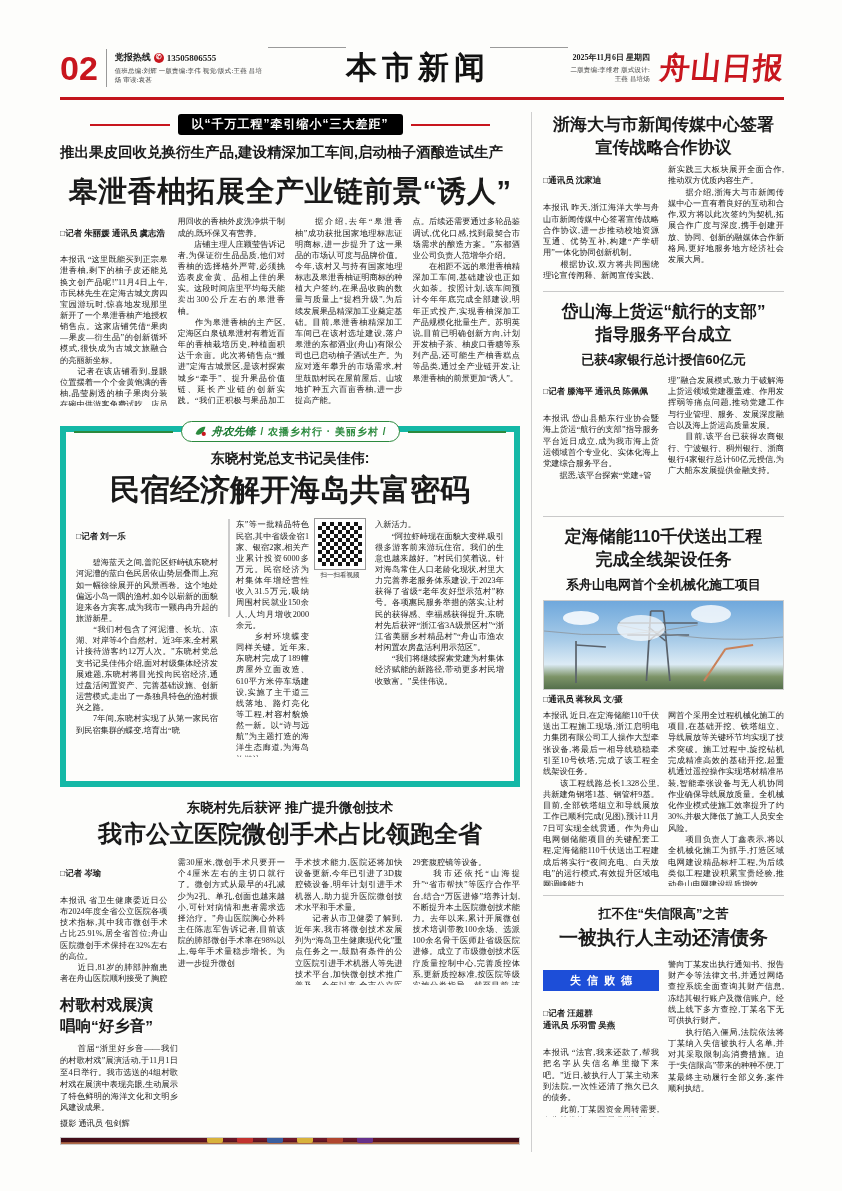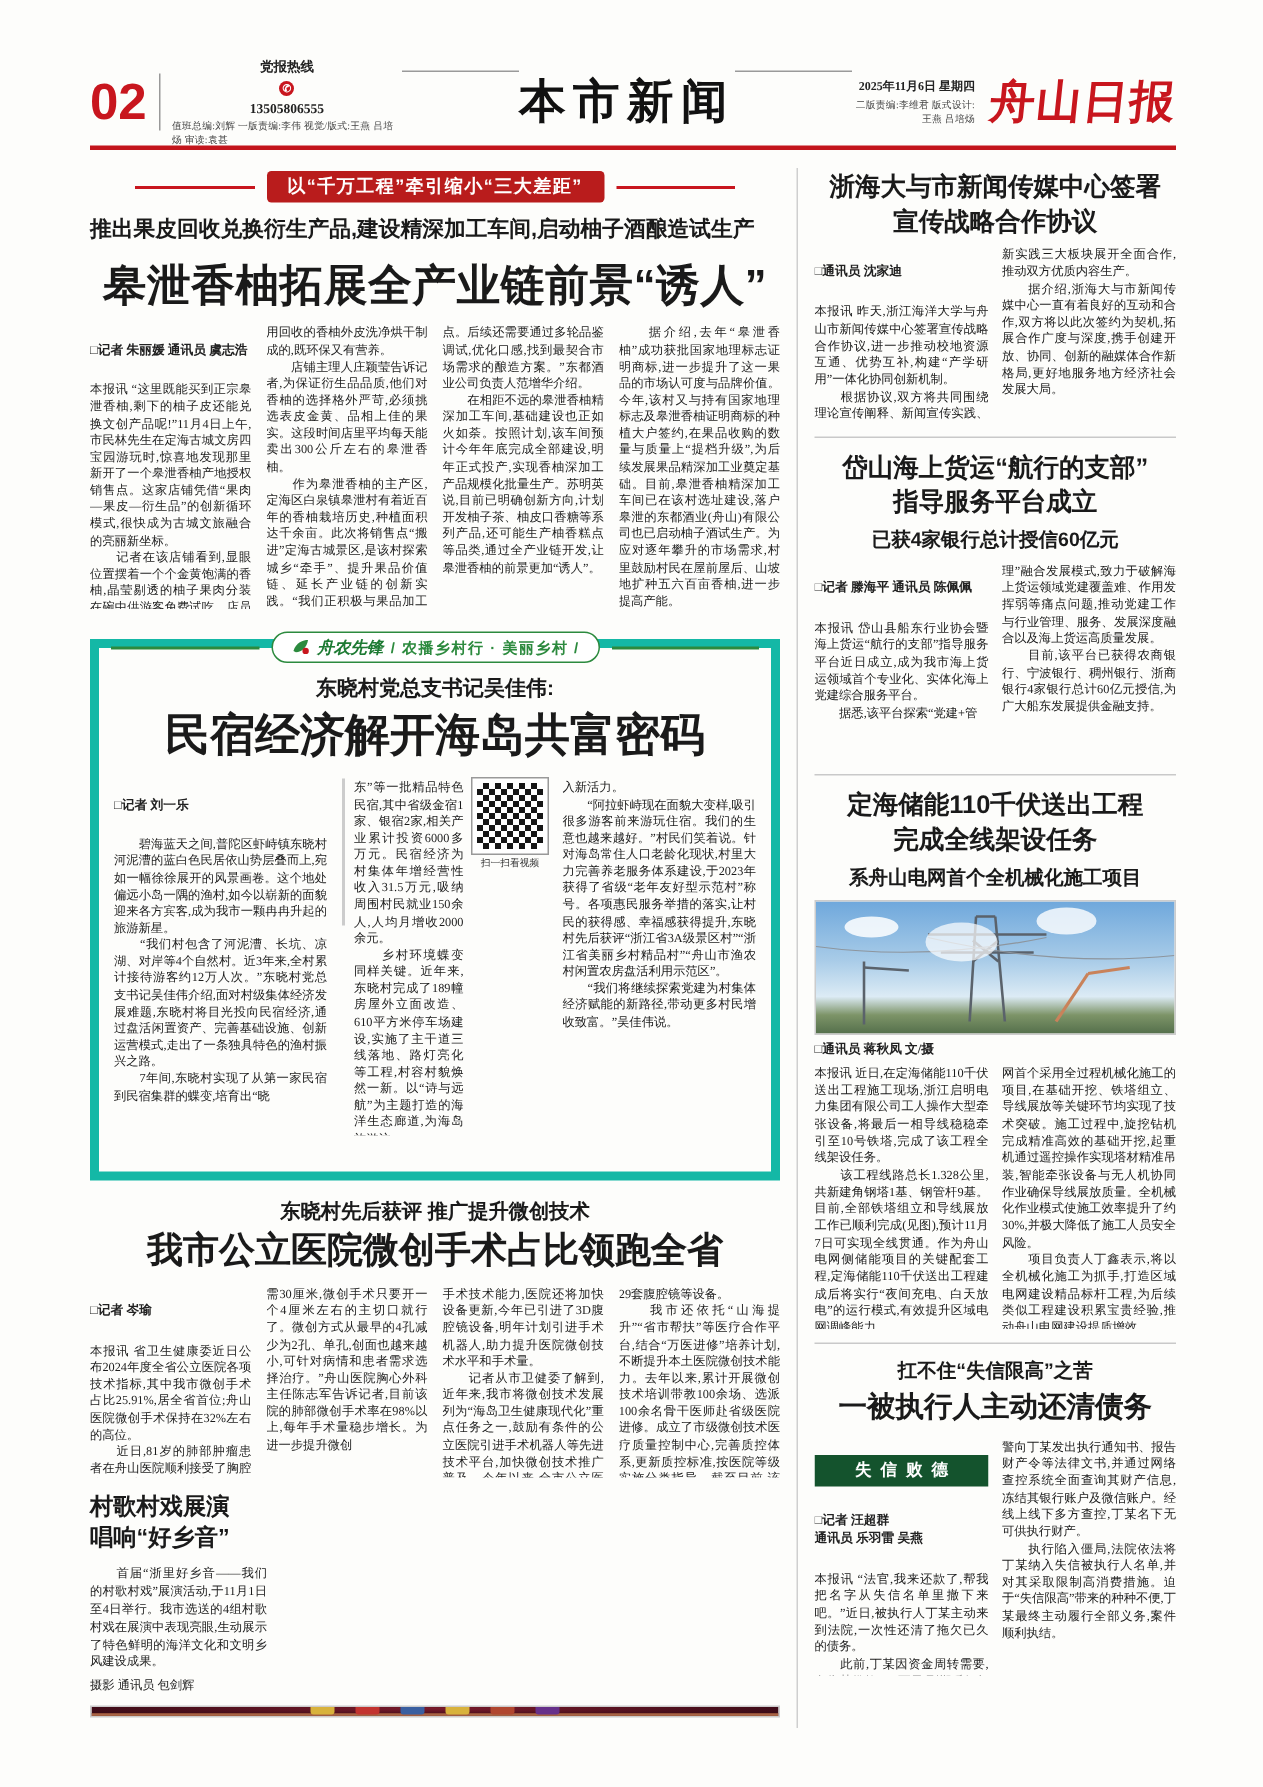--- a/index.html
+++ b/index.html
@@ -6,42 +6,42 @@
   .page{position:relative;width:842px;height:1191px;margin:0 auto;background:#fdfdfb;
         font-family:"Liberation Serif","DejaVu Serif",serif;color:#1a1a1a;overflow:hidden;
         box-sizing:border-box;padding:44px 58px 0 60px;}
   .hd{font-family:"Liberation Sans","DejaVu Sans",sans-serif;}
   
   .masthead{display:flex;align-items:center;justify-content:space-between;height:48px;}
   .mh-left{display:flex;align-items:center;gap:8px;}
   .pagenum{font-family:"Liberation Sans","DejaVu Sans",sans-serif;font-weight:900;font-size:34px;color:#c8161e;line-height:1;}
   .vr{width:1px;height:38px;background:#999;}
   .hot-block{display:flex;flex-direction:column;gap:3px;}
-  .hotline{font-size:9px;font-weight:bold;color:#222;display:flex;align-items:center;gap:3px;flex-direction:column;}
+  .hotline{font-size:9px;font-weight:bold;color:#222;display:flex;align-items:center;gap:3px;}
   .phone-ic{display:inline-flex;align-items:center;justify-content:center;width:10px;height:10px;border-radius:50%;
             background:#c8161e;color:#fff;font-size:7px;line-height:1;}
   .staffline{font-size:6.5px;color:#444;letter-spacing:.2px;}
   .mh-center{display:flex;align-items:flex-start;}
   .hline{width:78px;height:1px;background:#9a9a9a;}
   .section-title{font-family:"Liberation Sans","DejaVu Sans",sans-serif;font-weight:900;font-size:31px;letter-spacing:5px;color:#111;white-space:nowrap;}
   .mh-right{display:flex;align-items:center;gap:10px;}
   .date-block{text-align:right;display:flex;flex-direction:column;gap:3px;}
   .dateline{font-size:8px;color:#222;font-weight:bold;}
   .brand{font-family:"Liberation Serif","DejaVu Serif",serif;font-weight:900;font-size:30px;color:#c8161e;
          transform:skewX(-6deg);letter-spacing:1px;white-space:nowrap;}
   .red-rule{height:3px;background:#c3151c;margin-top:5px;}
   
   .main{display:flex;gap:11px;margin-top:12px;height:1040px;}
   .col-left{width:460px;flex:none;}
   .col-div{width:1px;background:#cfcfcf;flex:none;}
   .col-right{flex:1;min-width:0;}
   
   .kicker-row{display:flex;align-items:center;gap:8px;margin:2px 30px 0 30px;}
   .kline{flex:1;height:2px;background:#c8161e;}
-  .kicker{background:#b91c1c;color:#fff;font-family:"Liberation Sans","DejaVu Sans",sans-serif;font-weight:bold;
+  .kicker{background:#000000;color:#fff;font-family:"Liberation Sans","DejaVu Sans",sans-serif;font-weight:bold;
           font-size:12px;padding:2px 14px;border-radius:3px;letter-spacing:1px;white-space:nowrap;}
   .subhead{font-family:"Liberation Sans","DejaVu Sans",sans-serif;font-weight:bold;font-size:14.5px;text-align:left;margin:8px 0 13px;}
   .headline-xl{font-family:"Liberation Sans","DejaVu Sans",sans-serif;font-weight:900;font-size:29px;letter-spacing:.5px;
                text-align:center;margin:4px 0 8px;line-height:1.15;}
   .headline-l{font-family:"Liberation Sans","DejaVu Sans",sans-serif;font-weight:900;font-size:24px;text-align:center;margin:3px 0 8px;line-height:1.2;}
   .byline{font-size:8.5px;font-weight:bold;color:#222;margin:0 0 4px;white-space:pre-line;}
   .art-body{display:flex;gap:10px;text-align:justify;}
   .bcol{flex:1;min-width:0;font-size:8.2px;line-height:1.36;white-space:pre-line;overflow:hidden;color:#1c1c1c;}
   .h-a{height:190px;}
   .h-c{height:128px;}
@@ -93,21 +93,21 @@
           text-align:center;margin:2px 0 4px;white-space:pre-line;}
   .r-sub{font-family:"Liberation Sans","DejaVu Sans",sans-serif;font-weight:bold;font-size:13px;text-align:center;margin:2px 0 6px;}
   .r-body{display:flex;gap:9px;text-align:justify;}
   .r-bcol{flex:1;min-width:0;font-size:8.2px;line-height:1.38;white-space:pre-line;overflow:hidden;}
   .hr1{height:118px;} .hr2{height:132px;} .hr3{height:176px;} .hr4{height:158px;}
   .photo-power{position:relative;height:88px;margin:2px 0 4px;border:1px solid #ccc;overflow:hidden;
      background:linear-gradient(180deg,#6fa8dc 0%,#a9cce8 45%,#dcebf5 72%,#7d9468 86%,#55704c 100%);}
   .photo-power::before{content:"";position:absolute;left:8%;top:12%;width:36px;height:14px;border-radius:50%;background:rgba(255,255,255,.85);box-shadow:60px 10px 0 6px rgba(255,255,255,.7),130px -4px 0 2px rgba(255,255,255,.8);}
   .r-kicker{font-family:"Liberation Sans","DejaVu Sans",sans-serif;font-weight:bold;font-size:13px;text-align:center;margin:4px 0 2px;}
   .r-head-big{font-family:"Liberation Sans","DejaVu Sans",sans-serif;font-weight:900;font-size:19px;text-align:center;margin:2px 0 8px;}
-  .blue-label{background:#14532d;color:#fff;font-family:"Liberation Sans","DejaVu Sans",sans-serif;font-weight:bold;
+  .blue-label{background:#1d4ed8;color:#fff;font-family:"Liberation Sans","DejaVu Sans",sans-serif;font-weight:bold;
               font-size:11px;letter-spacing:6px;text-align:center;padding:3px 0 3px 6px;margin-bottom:6px;}
 </style>
 </head>
 <body>
 
 <div class="page">
 
   <header class="masthead">
     <div class="mh-left">
       <div class="pagenum">02</div>
@@ -150,24 +150,24 @@
         <h1 class="headline-xl">皋泄香柚拓展全产业链前景“诱人”</h1>
         <div class="art-body h-a">
           <div class="bcol">
             <p class="byline">□记者 朱丽媛 通讯员 虞志浩</p>
             <span>本报讯 “这里既能买到正宗皋泄香柚,剩下的柚子皮还能兑换文创产品呢!”11月4日上午,市民林先生在定海古城文房四宝园游玩时,惊喜地发现那里新开了一个皋泄香柚产地授权销售点。这家店铺凭借“果肉—果皮—衍生品”的创新循环模式,很快成为古城文旅融合的亮丽新坐标。
 　　记者在该店铺看到,显眼位置摆着一个个金黄饱满的香柚,晶莹剔透的柚子果肉分装在碗中供游客免费试吃。店员热情吆喝着市民、游客进门了解香柚产地背景,许多人在品尝美味果肉后下单购买。有创意的是,顾客在购买香柚后,将果皮剥下后交给店家,就能获得一张兑换券,可兑换植物口香糖、香柚清饮、文创果干等店铺自主研制的衍生品。其中,植物口香糖是</span>
           </div>
           <div class="bcol">用回收的香柚外皮洗净烘干制成的,既环保又有营养。
 　　店铺主理人庄颖莹告诉记者,为保证衍生品品质,他们对香柚的选择格外严苛,必须挑选表皮金黄、品相上佳的果实。这段时间店里平均每天能卖出300公斤左右的皋泄香柚。
 　　作为皋泄香柚的主产区,定海区白泉镇皋泄村有着近百年的香柚栽培历史,种植面积达千余亩。此次将销售点“搬进”定海古城景区,是该村探索城乡“牵手”、提升果品价值链、延长产业链的创新实践。“我们正积极与果品加工主理人对接,希望通过柚子精深加工,把产业链延伸的文章做得更丰富,增加村民收入。”白泉镇皋泄村党委书记、村委会主任苏明英说。</div>
+          <div class="bcol">　　据介绍,去年“皋泄香柚”成功获批国家地理标志证明商标,进一步提升了这一果品的市场认可度与品牌价值。今年,该村又与持有国家地理标志及皋泄香柚证明商标的种植大户签约,在果品收购的数量与质量上“提档升级”,为后续发展果品精深加工业奠定基础。目前,皋泄香柚精深加工车间已在该村选址建设,落户皋泄的东都酒业(舟山)有限公司也已启动柚子酒试生产。为应对逐年攀升的市场需求,村里鼓励村民在屋前屋后、山坡地扩种五六百亩香柚,进一步提高产能。
+　　走进东都酒业(舟山)有限公司的加工车间,首批试酿的柚子酒已进入调试阶段,目前已初步确定了基础工艺路线和风味特</div>
           <div class="bcol">点。后续还需要通过多轮品鉴调试,优化口感,找到最契合市场需求的酿造方案。”东都酒业公司负责人范增华介绍。
 　　在相距不远的皋泄香柚精深加工车间,基础建设也正如火如荼。按照计划,该车间预计今年年底完成全部建设,明年正式投产,实现香柚深加工产品规模化批量生产。苏明英说,目前已明确创新方向,计划开发柚子茶、柚皮口香糖等系列产品,还可能生产柚香糕点等品类,通过全产业链开发,让皋泄香柚的前景更加“诱人”。</div>
-          <div class="bcol">　　据介绍,去年“皋泄香柚”成功获批国家地理标志证明商标,进一步提升了这一果品的市场认可度与品牌价值。今年,该村又与持有国家地理标志及皋泄香柚证明商标的种植大户签约,在果品收购的数量与质量上“提档升级”,为后续发展果品精深加工业奠定基础。目前,皋泄香柚精深加工车间已在该村选址建设,落户皋泄的东都酒业(舟山)有限公司也已启动柚子酒试生产。为应对逐年攀升的市场需求,村里鼓励村民在屋前屋后、山坡地扩种五六百亩香柚,进一步提高产能。
-　　走进东都酒业(舟山)有限公司的加工车间,首批试酿的柚子酒已进入调试阶段,目前已初步确定了基础工艺路线和风味特</div>
         </div>
       </article>
 
       <section class="feature">
         <div class="badge-row">
           <span class="gline"></span>
           <span class="badge">
             <svg width="13" height="13" viewBox="0 0 16 16">
               <path d="M2 11 C4 4 10 2 14 2 C13 8 9 12 4 12 Z" fill="#2c8a3e"></path>
               <circle cx="12" cy="11" r="2.6" fill="#c8161e"></circle>

